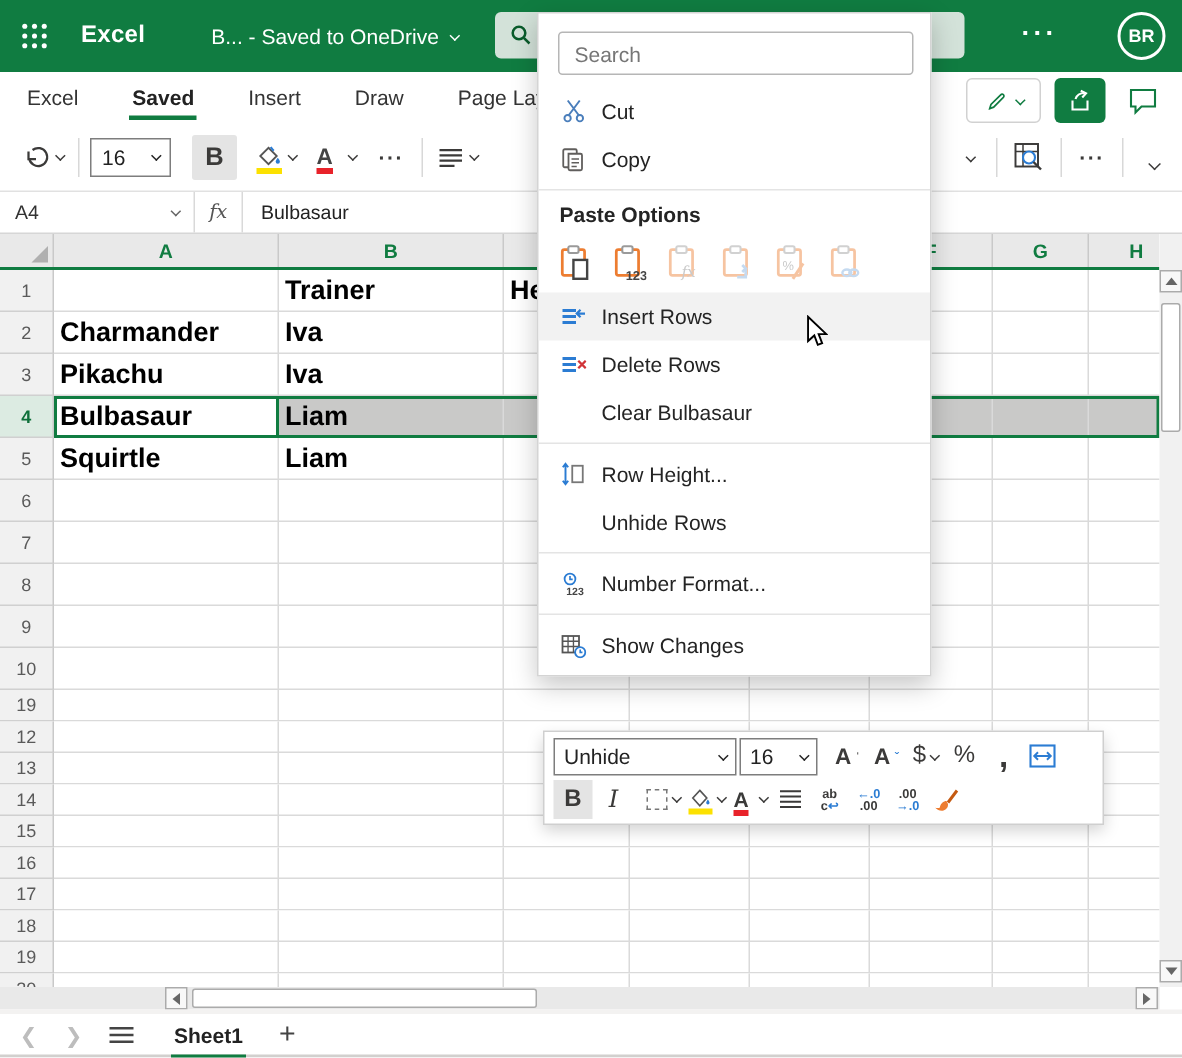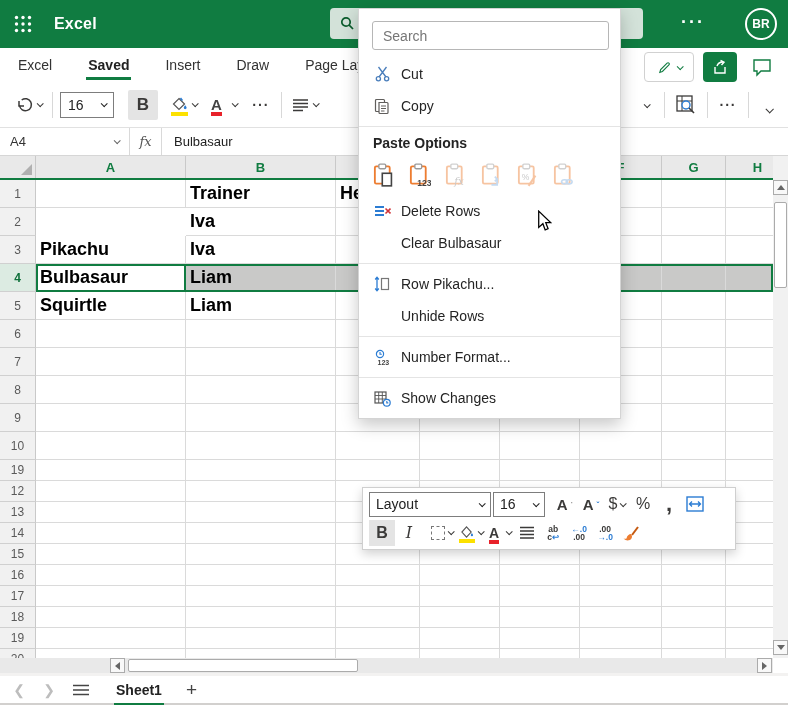--- a/index.html
+++ b/index.html
@@ -156,20 +156,24 @@
           <circle cx="2.5" cy="9" r="1.7"></circle>
             <circle cx="9" cy="9" r="1.7"></circle>
             <circle cx="15.5" cy="9" r="1.7"></circle>
           <circle cx="2.5" cy="15.5" r="1.7"></circle>
             <circle cx="9" cy="15.5" r="1.7"></circle>
             <circle cx="15.5" cy="15.5" r="1.7"></circle>
         </g>
       </svg>
     </div>
     <div class="brand">Excel</div>
+    <div class="doc-title">
+      <span>B... - Saved to OneDrive</span>
+      <span class="chev sm"></span>
+    </div>
     <div class="search-pill">
       <svg width="15" height="15" viewBox="0 0 15 15">
         <circle cx="6" cy="6" r="4.2" fill="none" stroke="#0A5C2C" stroke-width="1.7"></circle>
         <path d="M9.2 9.2 L13 13" stroke="#0A5C2C" stroke-width="1.7"></path>
       </svg>
     </div>
     <div class="topbar-ellipsis">···</div>
     <div class="avatar">BR</div>
   </div>
 
@@ -283,20 +287,21 @@
       <div class="row-hdr" style="top: 24px; height: 28px;">1</div>
       <div class="cell" style="left: 36px; top: 24px; width: 150px; height: 28px;"></div>
       <div class="cell" style="left: 186px; top: 24px; width: 150px; height: 28px;">Trainer</div>
       <div class="cell" style="left: 336px; top: 24px; width: 84px; height: 28px;">He</div>
       <div class="cell" style="left: 420px; top: 24px; width: 80px; height: 28px;"></div>
       <div class="cell" style="left: 500px; top: 24px; width: 80px; height: 28px;"></div>
       <div class="cell" style="left: 580px; top: 24px; width: 82px; height: 28px;"></div>
       <div class="cell" style="left: 662px; top: 24px; width: 64px; height: 28px;"></div>
       <div class="cell" style="left: 726px; top: 24px; width: 64px; height: 28px;"></div>
       <div class="row-hdr" style="top: 52px; height: 28px;">2</div>
+      <div class="cell" style="left: 36px; top: 52px; width: 150px; height: 28px;">Charmander</div>
       <div class="cell" style="left: 186px; top: 52px; width: 150px; height: 28px;">Iva</div>
       <div class="cell" style="left: 336px; top: 52px; width: 84px; height: 28px;"></div>
       <div class="cell" style="left: 420px; top: 52px; width: 80px; height: 28px;"></div>
       <div class="cell" style="left: 500px; top: 52px; width: 80px; height: 28px;"></div>
       <div class="cell" style="left: 580px; top: 52px; width: 82px; height: 28px;"></div>
       <div class="cell" style="left: 662px; top: 52px; width: 64px; height: 28px;"></div>
       <div class="cell" style="left: 726px; top: 52px; width: 64px; height: 28px;"></div>
       <div class="row-hdr" style="top: 80px; height: 28px;">3</div>
       <div class="cell" style="left: 36px; top: 80px; width: 150px; height: 28px;">Pikachu</div>
       <div class="cell" style="left: 186px; top: 80px; width: 150px; height: 28px;">Iva</div>
@@ -568,20 +573,29 @@
       <span class="paste-opt disabled">
         <svg width="22" height="24" viewBox="0 0 19 21">
           <rect x="1.5" y="3" width="13" height="15" rx="1.2" fill="#fff" stroke="#ED7D31" stroke-width="1.6"></rect>
           <rect x="5" y="1" width="6" height="4" rx="1" fill="#fff" stroke="#9a9a9a" stroke-width="1.2"></rect>
           <ellipse cx="10" cy="16.5" rx="2.6" ry="1.9" fill="none" stroke="#7FAFE0" stroke-width="1.4"></ellipse>
           <ellipse cx="14" cy="16.5" rx="2.6" ry="1.9" fill="none" stroke="#7FAFE0" stroke-width="1.4"></ellipse>
         </svg>
       </span>
     </div>
 
+    <div class="ctx-item hl">
+      <span class="ico">
+        <svg width="17" height="15" viewBox="0 0 17 15">
+          <path d="M1 3 h9 M1 7 h9 M1 11 h9" stroke="#2B7CD3" stroke-width="2"></path>
+          <path d="M16 5 h-5 M13 2.5 L10.5 5 L13 7.5" fill="none" stroke="#2B7CD3" stroke-width="1.5"></path>
+        </svg>
+      </span>
+      <span class="lbl">Insert Rows</span>
+    </div>
 
     <div class="ctx-item">
       <span class="ico">
         <svg width="17" height="15" viewBox="0 0 17 15">
           <path d="M1 3 h9 M1 7 h9 M1 11 h9" stroke="#2B7CD3" stroke-width="2"></path>
           <path d="M11.5 4.5 l5 5 M16.5 4.5 l-5 5" stroke="#D13438" stroke-width="1.6"></path>
         </svg>
       </span>
       <span class="lbl">Delete Rows</span>
     </div>
@@ -593,21 +607,21 @@
 
     <div class="ctx-div"></div>
 
     <div class="ctx-item">
       <span class="ico">
         <svg width="16" height="16" viewBox="0 0 16 16">
           <path d="M3 1.5 v13 M1.2 3.5 L3 1.2 L4.8 3.5 M1.2 12.5 L3 14.8 L4.8 12.5" fill="none" stroke="#2B7CD3" stroke-width="1.3"></path>
           <rect x="7.5" y="2.5" width="7" height="11" fill="none" stroke="#777" stroke-width="1.2"></rect>
         </svg>
       </span>
-      <span class="lbl">Row Pikachu...</span>
+      <span class="lbl">Row Height...</span>
     </div>
 
 
     <div class="ctx-item">
       <span class="ico"></span>
       <span class="lbl">Unhide Rows</span>
     </div>
 
     <div class="ctx-div"></div>
 
@@ -633,21 +647,21 @@
           <path d="M12.8 11 v1.9 h1.5" fill="none" stroke="#2B7CD3" stroke-width="1.1"></path>
         </svg>
       </span>
       <span class="lbl">Show Changes</span>
     </div>
   </div>
 
   <div class="minibar">
     <div class="mini-row">
       <div class="mini-combo" style="width:122px">
-        <span>Layout</span>
+        <span>Unhide</span>
         <span class="chev sm"></span>
       </div>
       <div class="mini-combo" style="width:52px">
         <span>16</span>
         <span class="chev sm"></span>
       </div>
       <div class="mini-btn" style="margin-left:6px;font-weight:bold;font-size:15px">A<span style="font-size:8px;vertical-align:super">ˈ</span></div>
       <div class="mini-btn" style="font-weight:bold;font-size:15px">A<span style="font-size:8px;color:#2B7CD3;vertical-align:super">ˇ</span></div>
       <div class="mini-btn" style="font-size:16px">
         <span>$</span>

